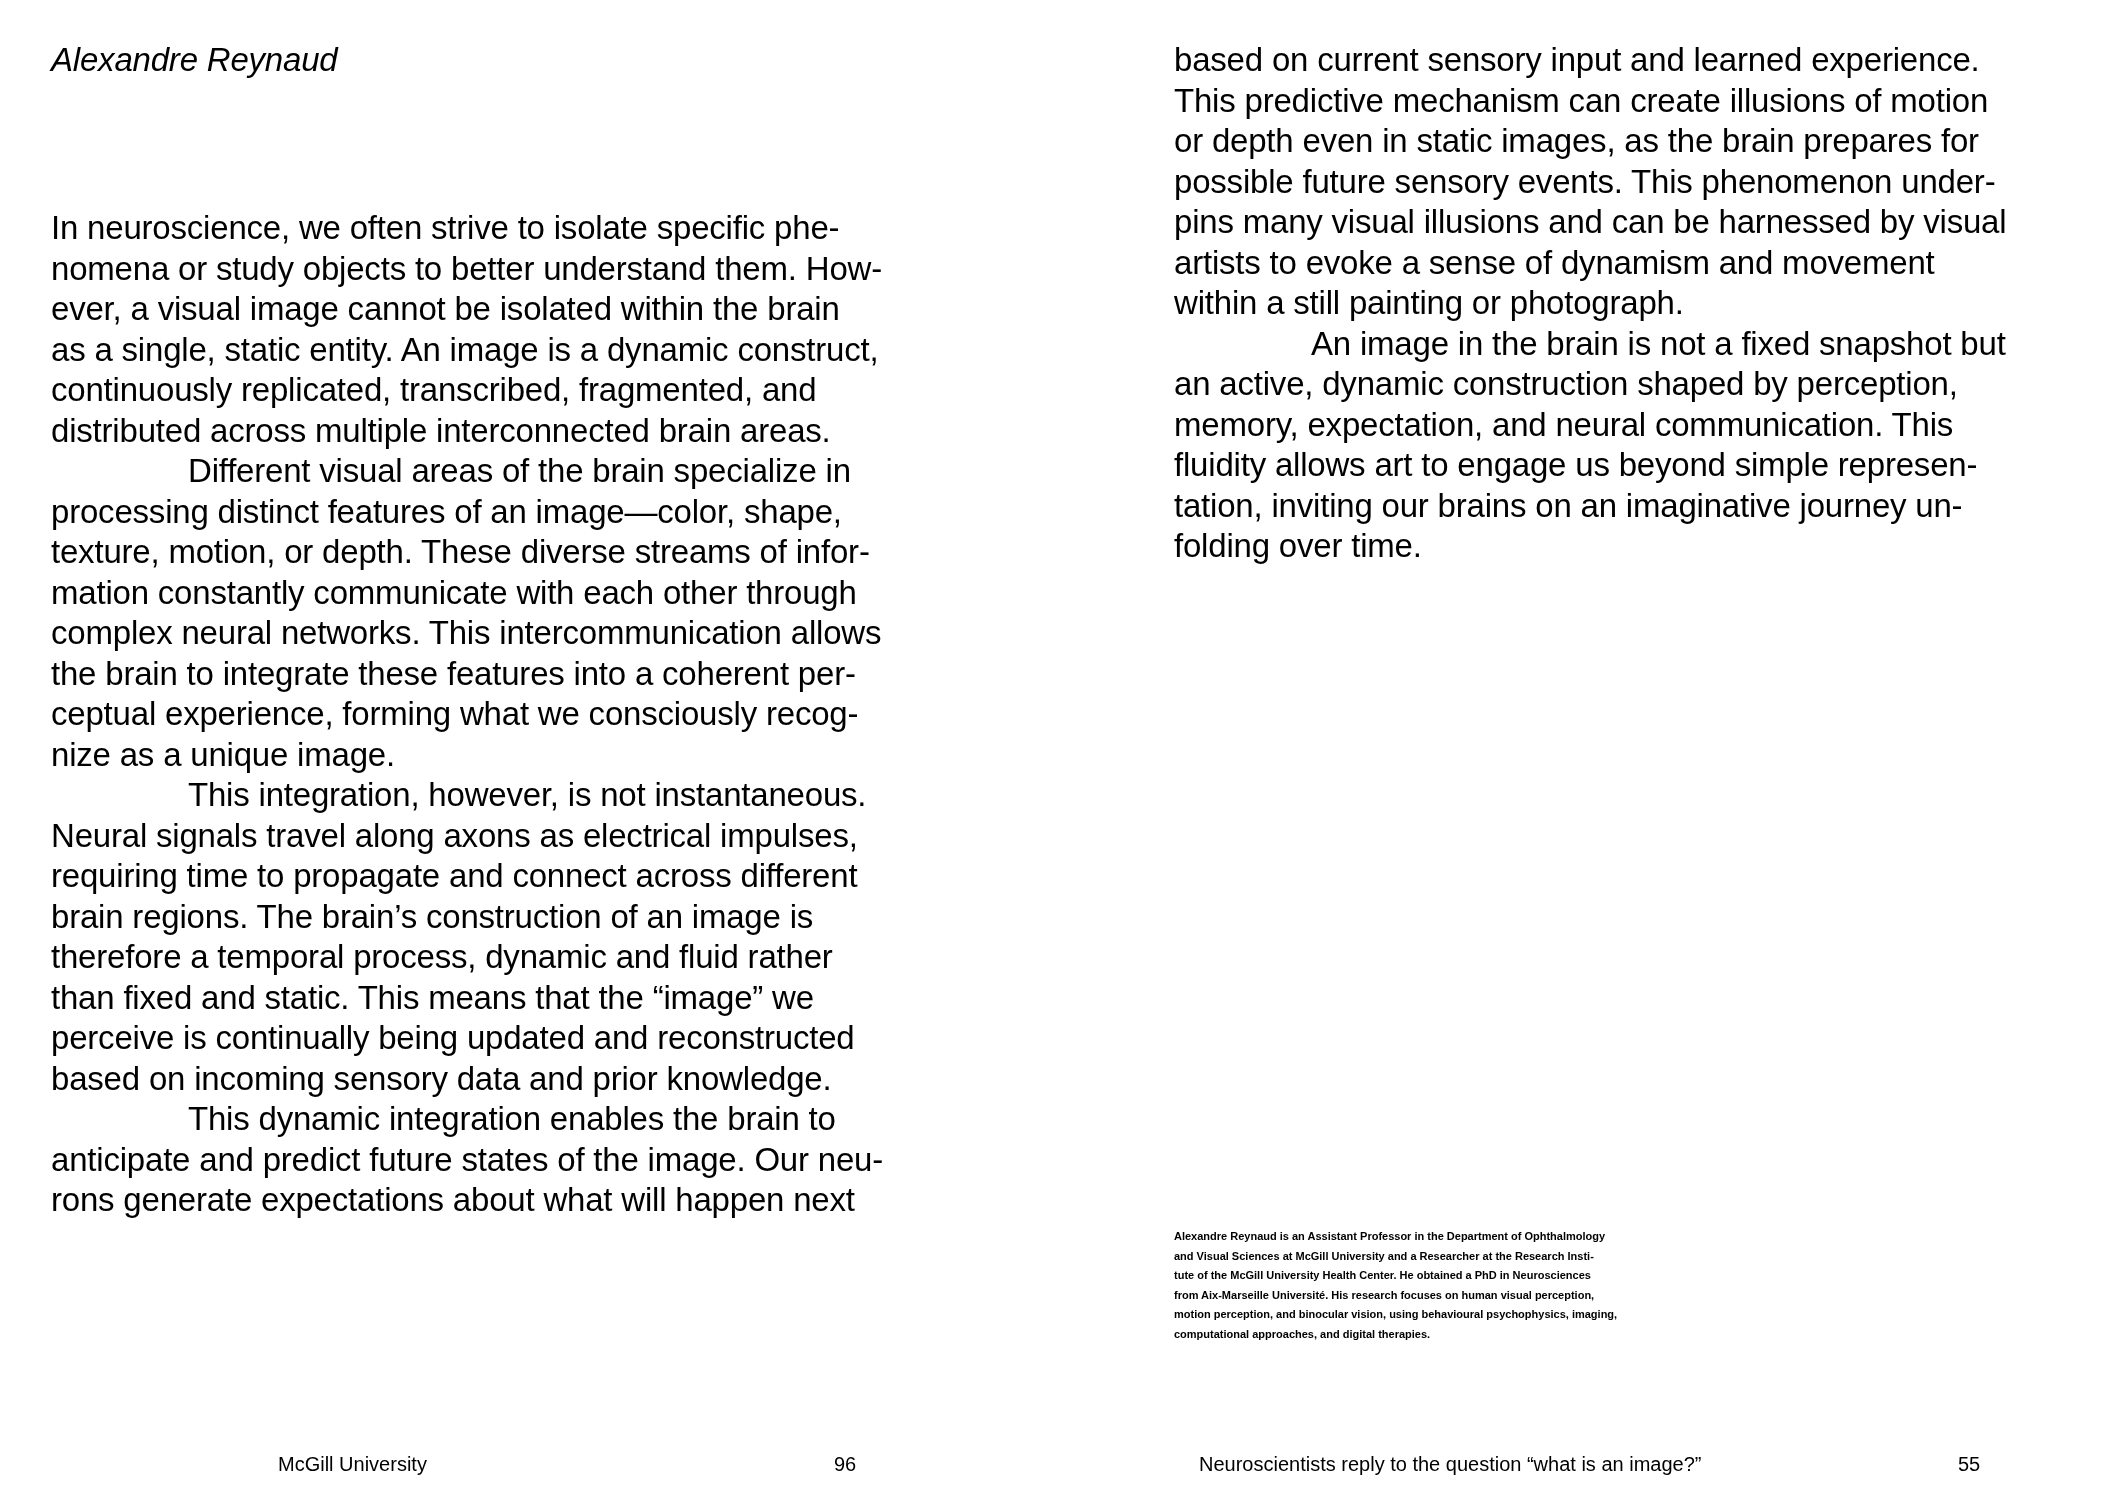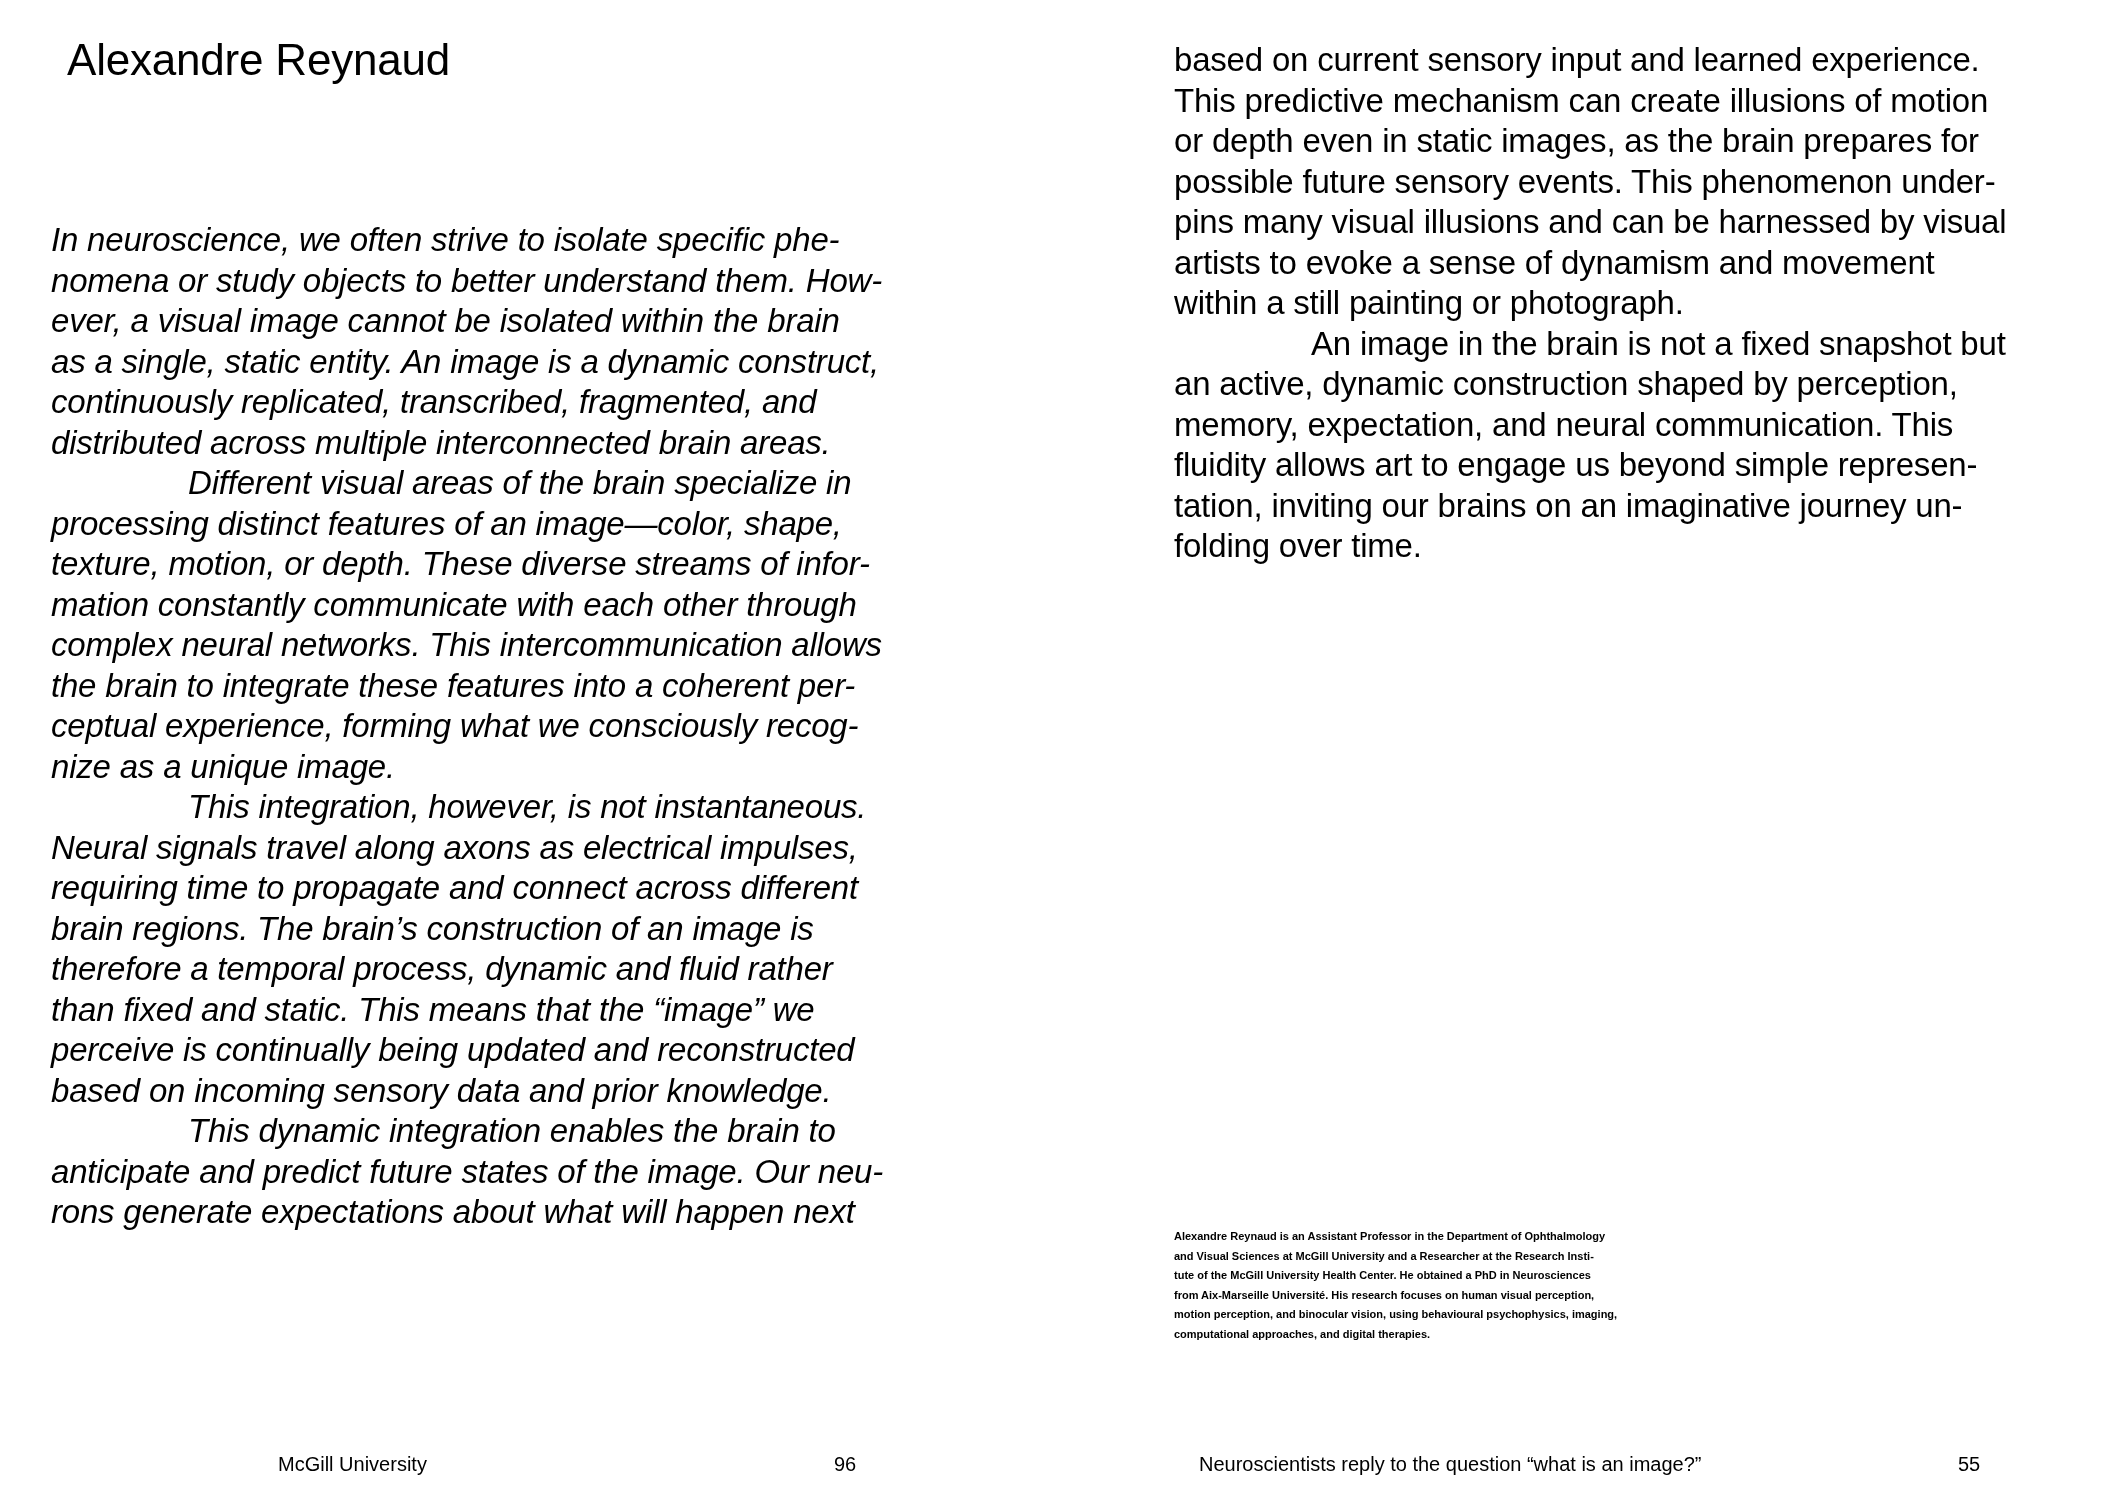--- a/index.html
+++ b/index.html
@@ -12,34 +12,34 @@
       width: 2125px;
       height: 1500px;
       background: #ffffff;
       font-family: "Liberation Sans", sans-serif;
       color: #000000;
       overflow: hidden;
       letter-spacing: -0.2px;
     }
     .author {
       position: absolute;
-      left: 67px;
+      left: 51px;
       top: 40px;
-      font-size: 44px;
+      font-size: 33px;
       line-height: 40px;
       white-space: pre;
+      font-style: italic;
     }
     .body-col {
       position: absolute;
       width: 1000px;
     }
     .left-body {
       left: 51px;
-      top: 220px;
-      font-style: italic;
+      top: 208px;
     }
     .right-body {
       left: 1174px;
       top: 40px;
     }
     .para {
       margin: 0;
       font-size: 33px;
       line-height: 40.5px;
       white-space: pre;

